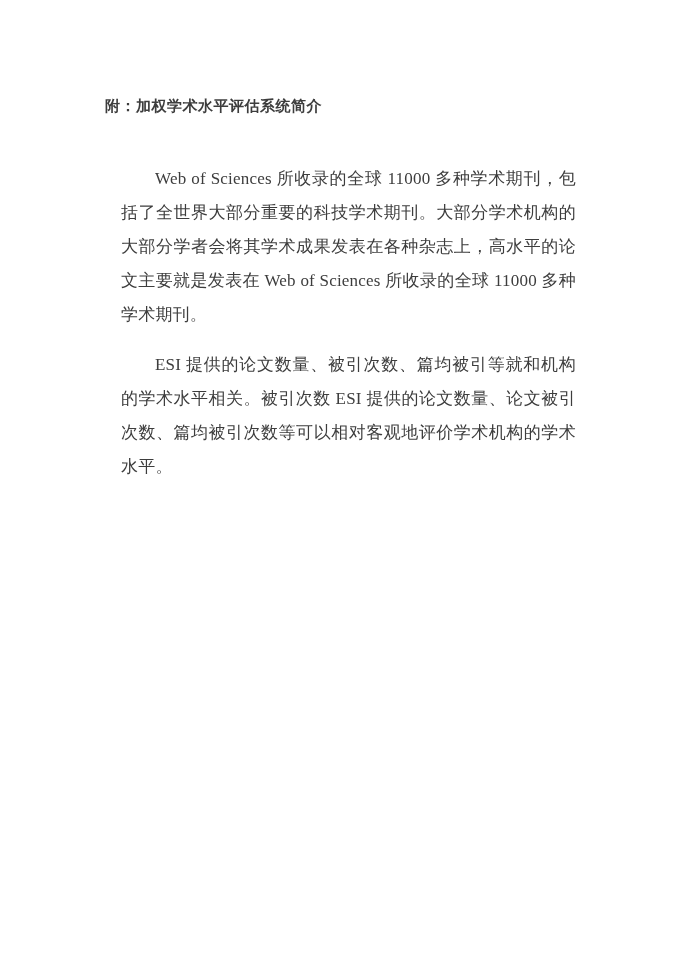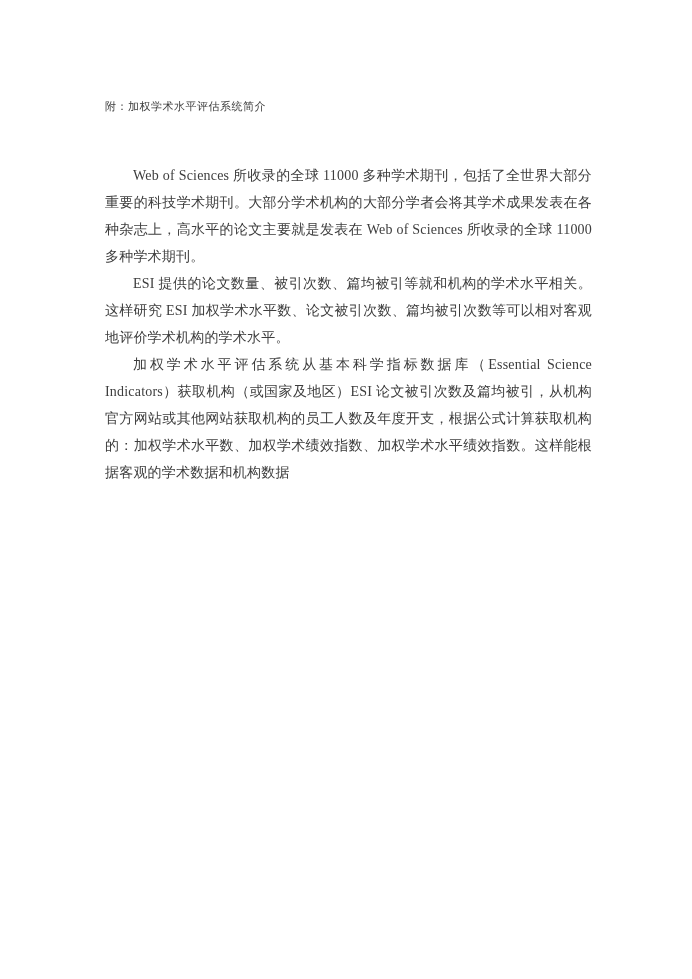--- a/index.html
+++ b/index.html
@@ -12,42 +12,41 @@
     width: 692px;
     height: 979px;
     background: #ffffff;
     box-sizing: border-box;
     padding: 88px 100px 0 105px;
     font-family: "Liberation Serif", "DejaVu Serif", serif;
     color: #3d3d3d;
     overflow: hidden;
   }
   .doc-title {
-    font-size: 11px;
-    font-weight: normal;
+    font-size: 15px;
+    font-weight: bold;
     line-height: 37px;
     margin: 0 0 37px 0;
     letter-spacing: 0.5px;
     white-space: nowrap;
   }
   .para {
-    font-size: 14px;
-    line-height: 27px;
-    margin: 0;
+    font-size: 17px;
+    line-height: 34px;
+    margin: 16px;
     text-align: justify;
     text-indent: 2em;
     letter-spacing: 0.2px;
     word-break: break-word;
   }
 </style>
 </head>
 <body>
 
 <div class="page">
   <h1 class="doc-title">附：加权学术水平评估系统简介</h1>
 
   <p class="para">Web of Sciences 所收录的全球 11000 多种学术期刊，包括了全世界大部分重要的科技学术期刊。大部分学术机构的大部分学者会将其学术成果发表在各种杂志上，高水平的论文主要就是发表在 Web of Sciences 所收录的全球 11000 多种学术期刊。</p>
 
-  <p class="para">ESI 提供的论文数量、被引次数、篇均被引等就和机构的学术水平相关。这样研究 ESI 加权学术水平数、论文被引次数、篇均被引次数等可以相对客观地评价学术机构的学术水平。</p>
+  <p class="para">ESI 提供的论文数量、被引次数、篇均被引等就和机构的学术水平相关。被引次数 ESI 提供的论文数量、论文被引次数、篇均被引次数等可以相对客观地评价学术机构的学术水平。</p>
 
 
-  <p class="para">加权学术水平评估系统从基本科学指标数据库（Essential Science Indicators）获取机构（或国家及地区）ESI 论文被引次数及篇均被引，从机构官方网站或其他网站获取机构的员工人数及年度开支，根据公式计算获取机构的：加权学术水平数、加权学术绩效指数、加权学术水平绩效指数。这样能根据客观的学术数据和机构数据</p>
 </div>
 
 </body></html>

